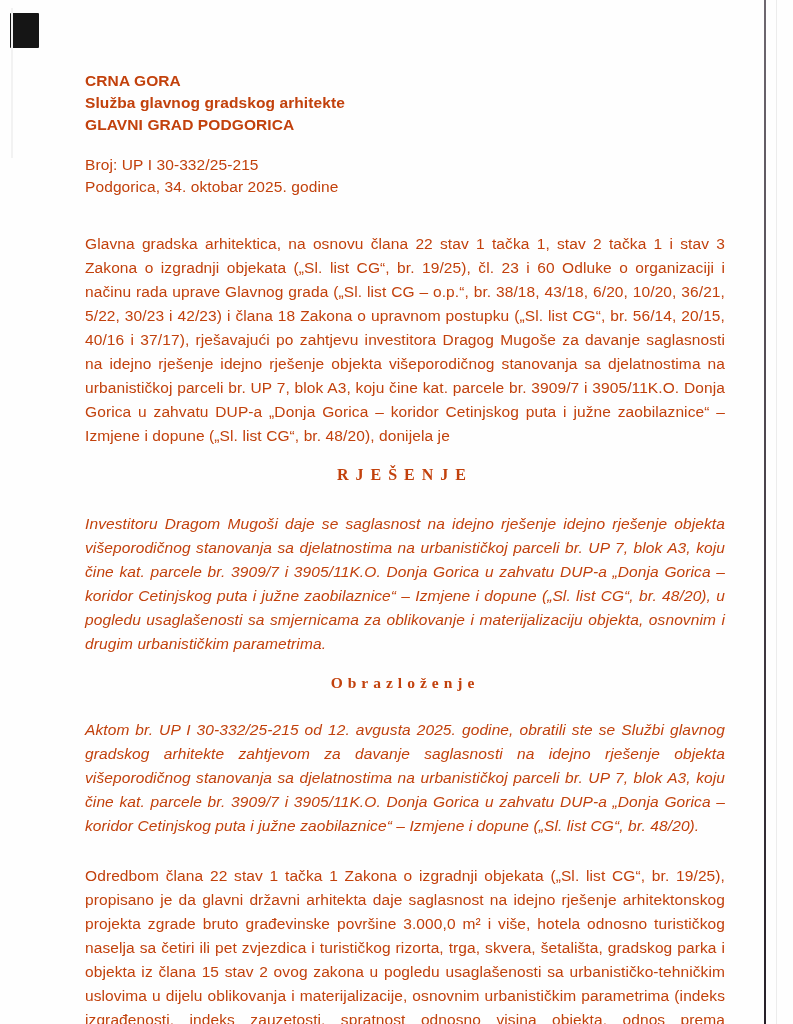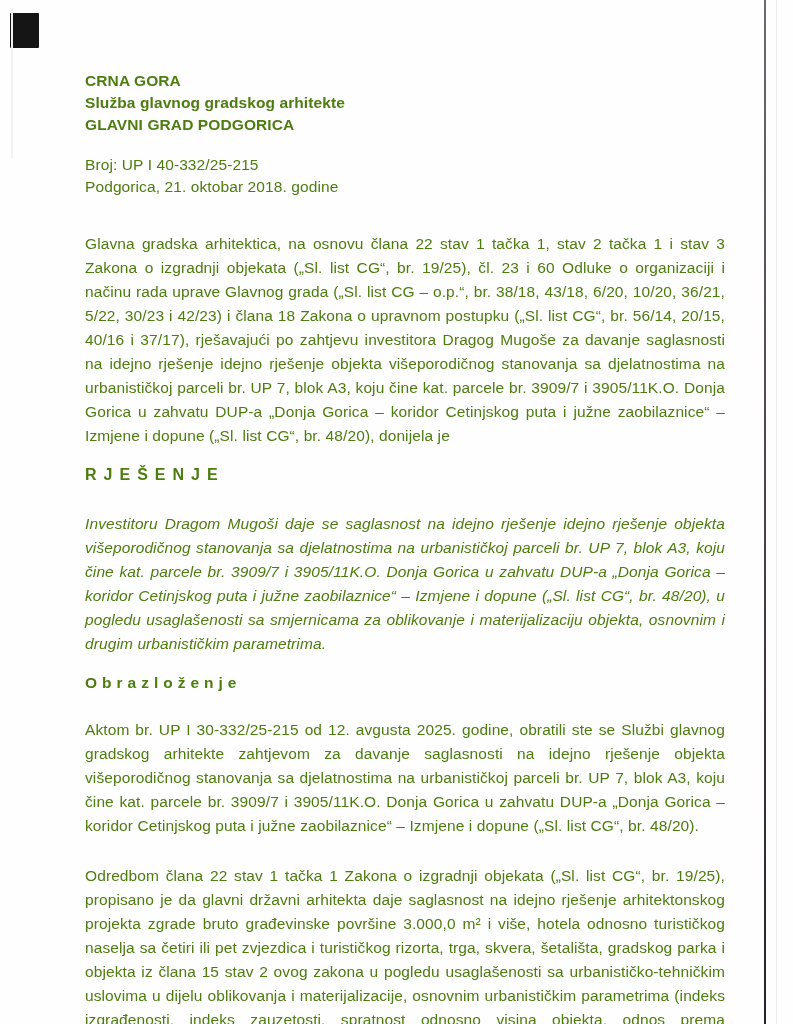--- a/index.html
+++ b/index.html
@@ -10,21 +10,21 @@
     background: #ffffff;
     overflow: hidden;
     font-family: "Liberation Sans", sans-serif;
   }
 
   .page {
     position: relative;
     width: 793px;
     height: 1024px;
     background: #fefefe;
-    color: #4d7c0f;
+    color: #c2410c;
     overflow: hidden;
   }
 
   
   .corner-mark {
     position: absolute;
     left: 10px;
     top: 13px;
     width: 29px;
     height: 35px;
@@ -81,38 +81,41 @@
   p.body-par {
     text-align: justify;
   }
 
   .intro-par {
     margin-top: 34px;
   }
 
   .section-title {
     margin-top: 16px;
+    text-align: center;
     font-weight: bold;
     font-size: 16px;
     letter-spacing: 7px;
     line-height: 22px;
+    font-family: Liberation Serif, serif;
   }
 
   .decision-par {
     margin-top: 26px;
     font-style: italic;
   }
 
   .explanation-title {
     font-size: 15.5px;
     letter-spacing: 5px;
   }
 
   .expl-par-1 {
     margin-top: 24px;
+    font-style: italic;
   }
 
   .expl-par-2 {
     margin-top: 26px;
   }
 </style>
 </head>
 <body>
 
 <div class="page">
@@ -124,22 +127,22 @@
 
   <div class="content">
 
     <div class="letterhead">
       <div>CRNA GORA</div>
       <div>Služba glavnog gradskog arhitekte</div>
       <div>GLAVNI GRAD PODGORICA</div>
     </div>
 
     <div class="reference">
-      <div>Broj: UP I 40-332/25-215</div>
-      <div>Podgorica, 21. oktobar 2018. godine</div>
+      <div>Broj: UP I 30-332/25-215</div>
+      <div>Podgorica, 34. oktobar 2025. godine</div>
     </div>
 
     <p class="body-par intro-par">Glavna gradska arhitektica, na osnovu člana 22 stav 1 tačka 1, stav 2 tačka 1 i stav 3 Zakona o izgradnji objekata („Sl. list CG“, br. 19/25), čl. 23 i 60 Odluke o organizaciji i načinu rada uprave Glavnog grada („Sl. list CG – o.p.“, br. 38/18, 43/18, 6/20, 10/20, 36/21, 5/22, 30/23 i 42/23) i člana 18 Zakona o upravnom postupku („Sl. list CG“, br. 56/14, 20/15, 40/16 i 37/17), rješavajući po zahtjevu investitora Dragog Mugoše za davanje saglasnosti na idejno rješenje idejno rješenje objekta višeporodičnog stanovanja sa djelatnostima na urbanističkoj parceli br. UP 7, blok A3, koju čine kat. parcele br. 3909/7 i 3905/11K.O. Donja Gorica u zahvatu DUP-a „Donja Gorica – koridor Cetinjskog puta i južne zaobilaznice“ – Izmjene i dopune („Sl. list CG“, br. 48/20), donijela je</p>
 
     <div class="section-title">RJEŠENJE</div>
 
     <p class="body-par decision-par">Investitoru Dragom Mugoši daje se saglasnost na idejno rješenje idejno rješenje objekta višeporodičnog stanovanja sa djelatnostima na urbanističkoj parceli br. UP 7, blok A3, koju čine kat. parcele br. 3909/7 i 3905/11K.O. Donja Gorica u zahvatu DUP-a „Donja Gorica – koridor Cetinjskog puta i južne zaobilaznice“ – Izmjene i dopune („Sl. list CG“, br. 48/20), u pogledu usaglašenosti sa smjernicama za oblikovanje i materijalizaciju objekta, osnovnim i drugim urbanističkim parametrima.</p>
 
     <div class="section-title explanation-title">Obrazloženje</div>
 

